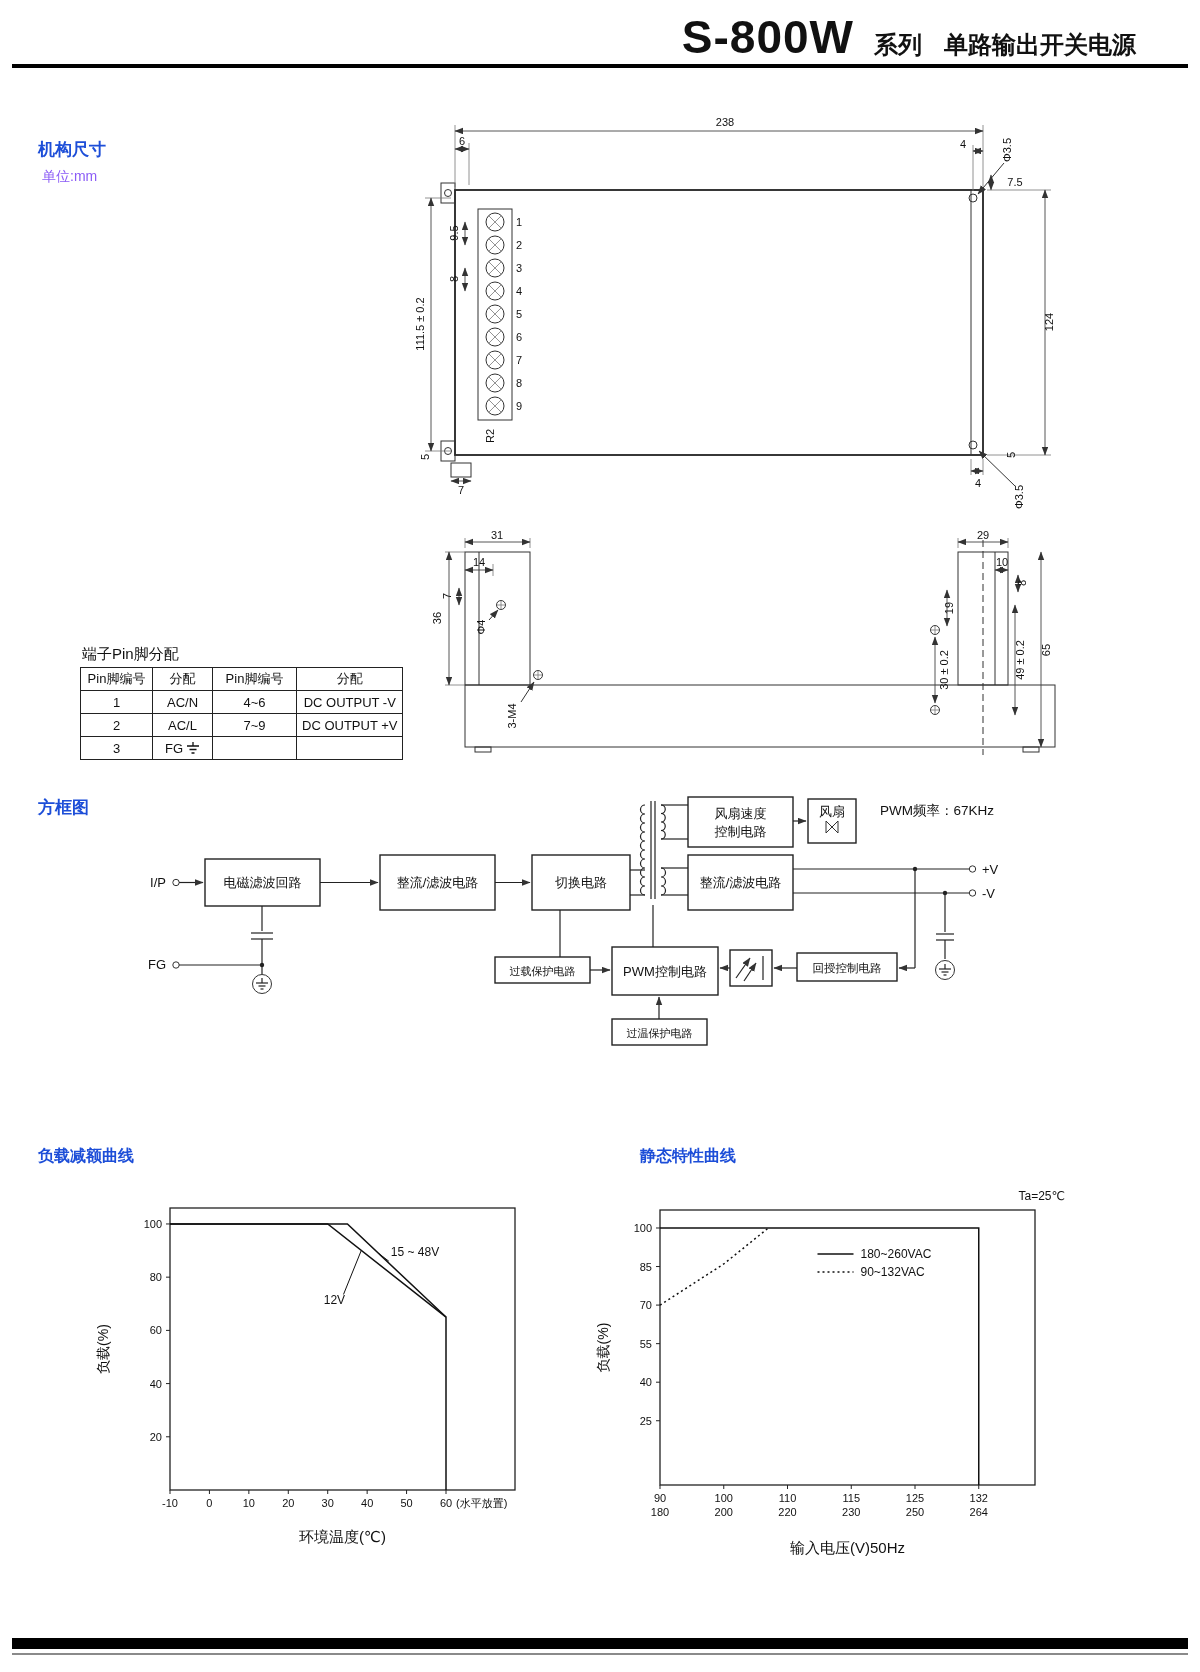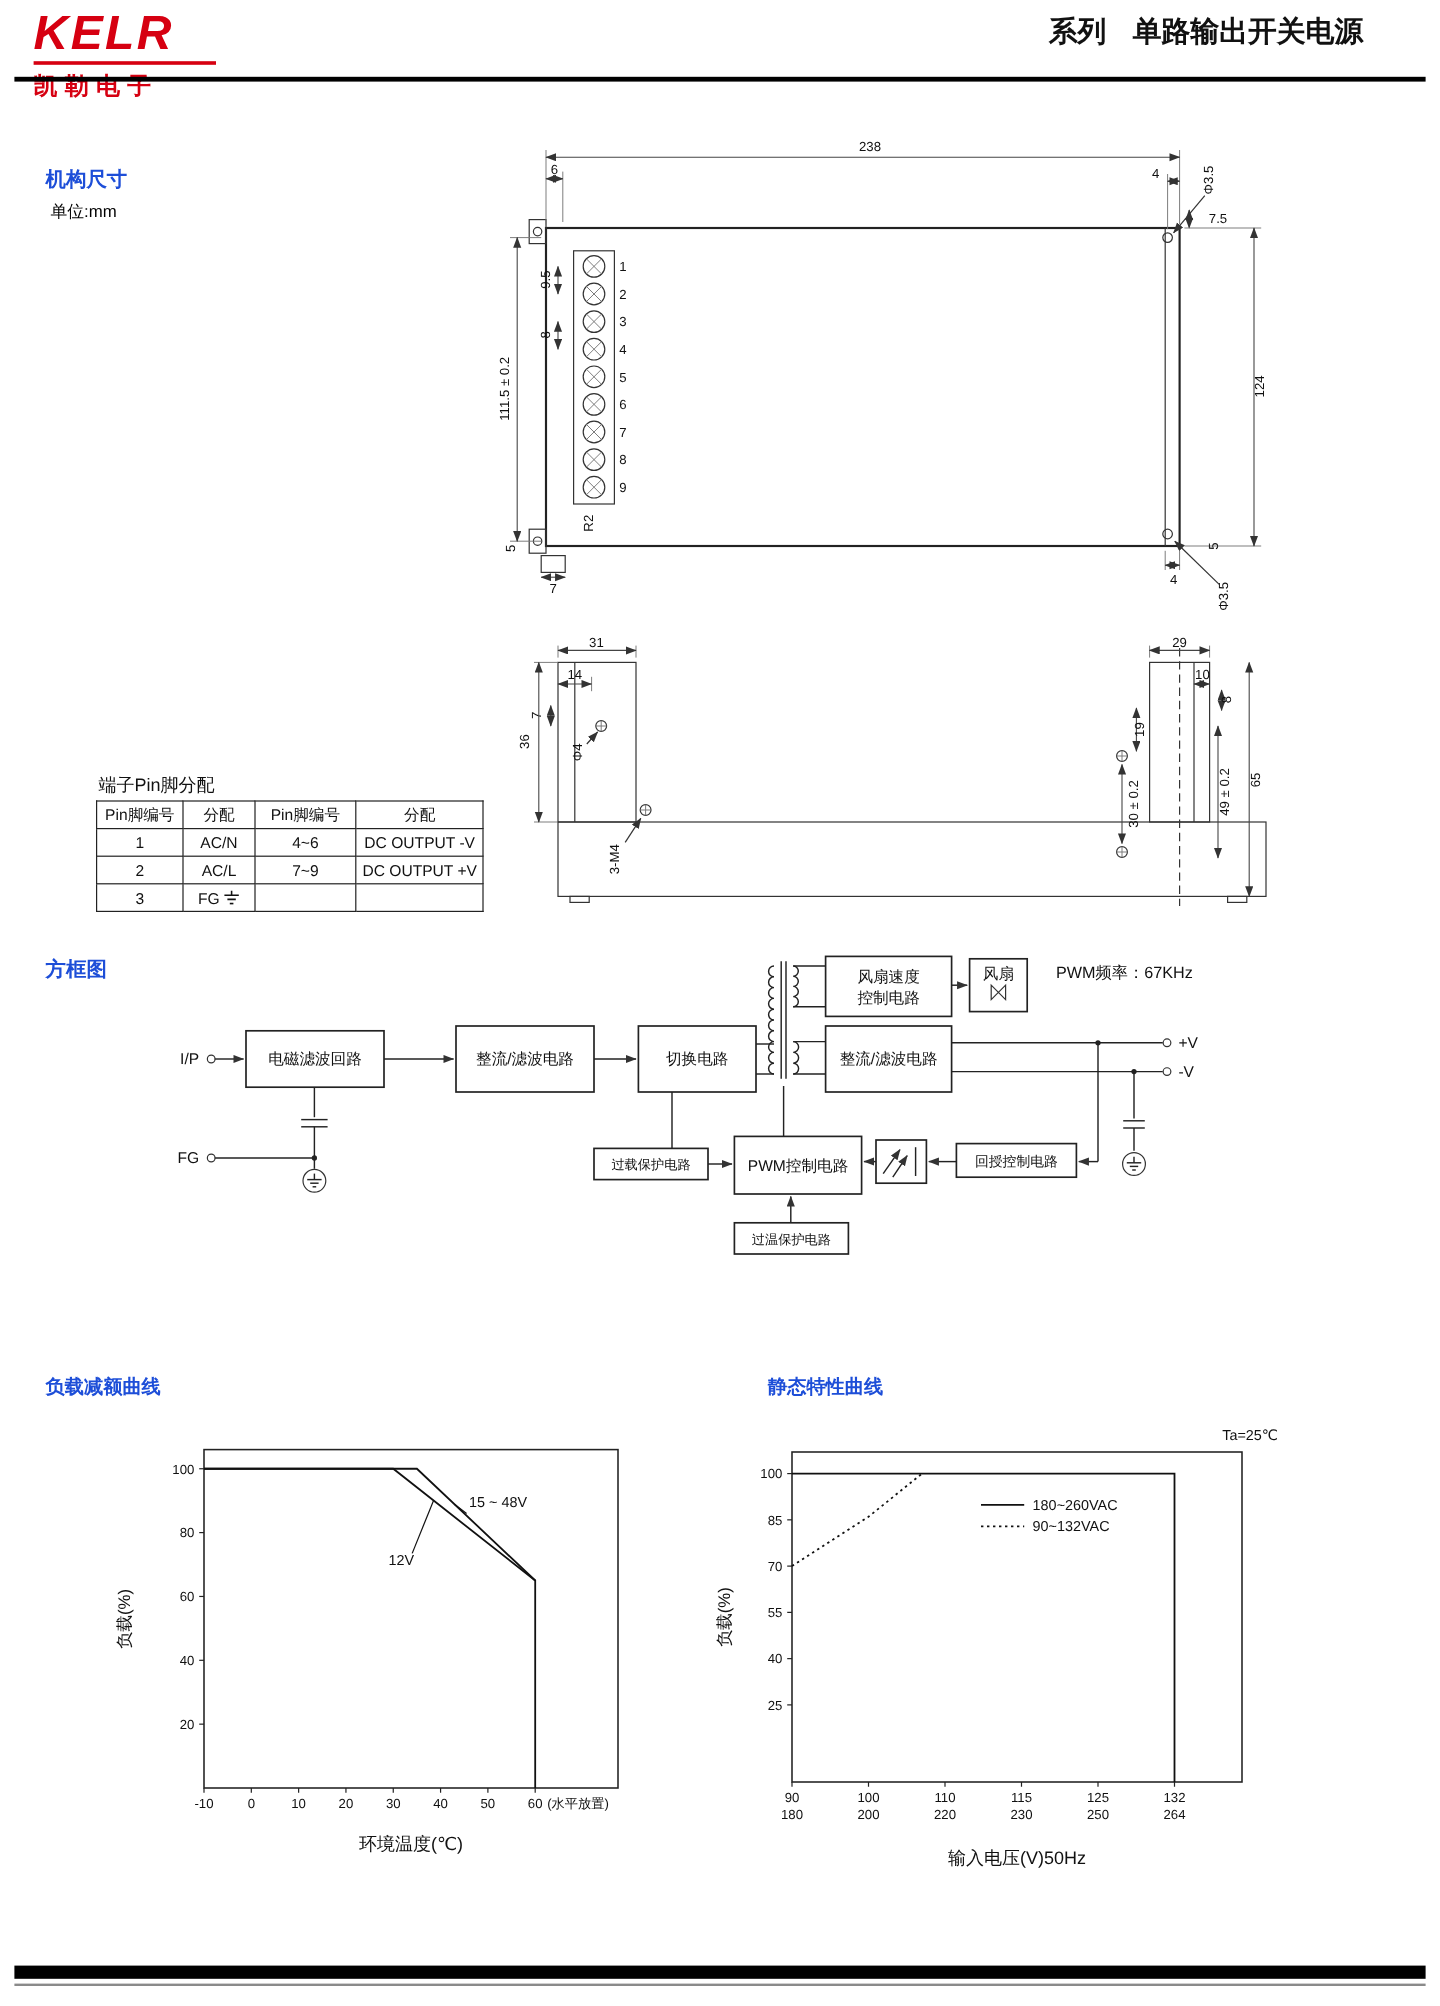--- a/index.html
+++ b/index.html
@@ -11,21 +11,21 @@
   .logo-kelr{font-size:40px;font-weight:900;font-style:italic;color:#d60011;letter-spacing:2px;line-height:1}
   .logo-underline{width:152px;height:3px;background:#d60011;margin-top:3px}
   .logo-sub{font-size:20px;font-weight:bold;color:#d60011;letter-spacing:6px;margin-top:4px}
   .doc-title{position:absolute;top:10px;right:64px;display:flex;align-items:baseline}
   .doc-title .model{font-size:46px;font-weight:bold;letter-spacing:1px}
   .doc-title .series{font-size:24px;font-weight:bold;margin-left:20px}
   .doc-title .subtitle{font-size:24px;font-weight:bold;margin-left:22px}
   .header-rule{position:absolute;left:12px;right:12px;top:64px;height:4px;background:#000}
   
   .red-title{position:absolute;color:#1d4ed8;font-weight:bold;font-size:17px}
-  .unit-label{position:absolute;font-size:14px;color:#000000}
+  .unit-label{position:absolute;font-size:14px;color:#8b5cf6}
   
   .page > svg{position:absolute;overflow:visible}
   svg text{font-family:"Liberation Sans","DejaVu Sans",sans-serif}
   .thin{fill:none;stroke:#333;stroke-width:1}
   .thick{fill:none;stroke:#222;stroke-width:1.8}
   .ext{fill:none;stroke:#777;stroke-width:0.8}
   .dim{fill:none;stroke:#444;stroke-width:0.9}
   .dimtext{font-size:11px;fill:#111;text-anchor:middle}
   .dash{stroke-dasharray:7,4}
   .wire{fill:none;stroke:#222;stroke-width:1.2}
@@ -47,26 +47,22 @@
   .gnd-icon{vertical-align:-1px;margin-left:3px}
   
   .footer-bar{position:absolute;left:12px;right:12px;top:1638px;height:11px;background:#000}
   .footer-line{position:absolute;left:12px;right:12px;top:1653px;height:2px;background:#8a8a8a}
 </style>
 </head>
 <body>
 
 <div class="page">
 
-  <div class="abs" style="left:28px;top:8px">
-    <div class="logo-kelr">KELR</div>
-    <div class="logo-underline"></div>
-    <div class="logo-sub">凯勒电子</div>
-  </div>
   <div class="doc-title">
+    <span class="model">S-800W</span>
     <span class="series">系列</span>
     <span class="subtitle">单路输出开关电源</span>
   </div>
   <div class="header-rule"></div>
 
   <div class="red-title" style="left:38px;top:138px">机构尺寸</div>
   <div class="unit-label" style="left:42px;top:168px">单位:mm</div>
 
   <svg id="mech1" width="720" height="440" style="left:395px;top:95px">
     <defs>

